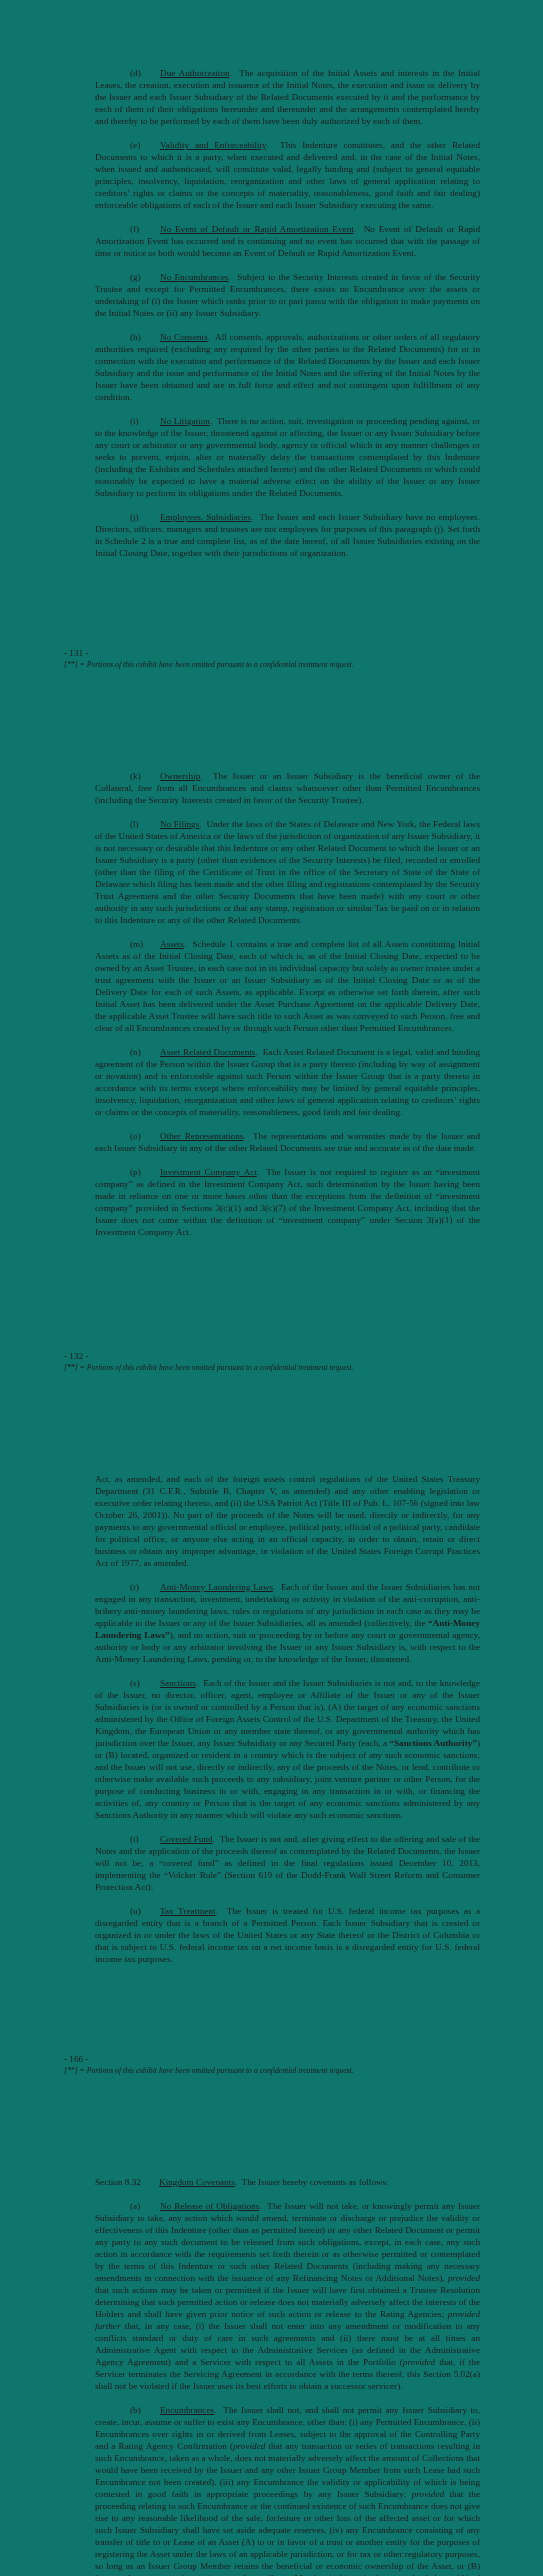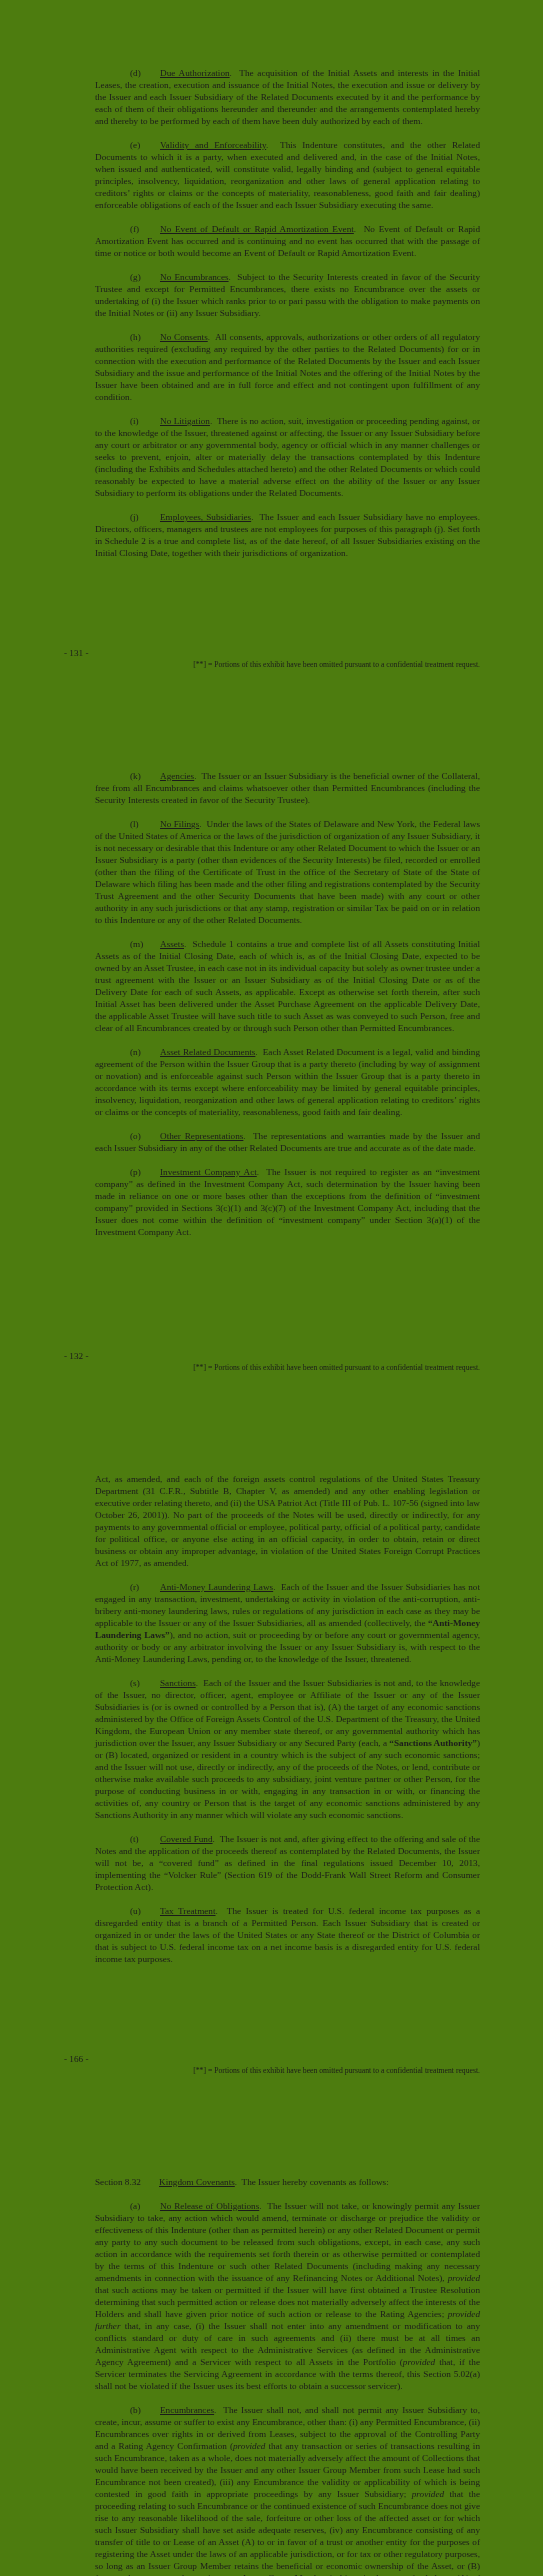--- a/index.html
+++ b/index.html
@@ -10,21 +10,21 @@
   }
   #doc {
     width: 544px;
     background: #ffffff;
     color: #1b1b1b;
   }
   .page {
     position: relative;
     width: 544px;
     height: 703px;
-    background: #4d7c0f;
+    background: #0f766e;
     overflow: hidden;
   }
   .page-body {
     position: absolute;
     left: 95px;
     top: 67px;
     width: 385px;
   }
   p.para {
     margin: 0 0 12px 0;
@@ -53,25 +53,26 @@
     font-family: "Liberation Serif", "DejaVu Serif", serif;
     font-size: 9.2px;
     line-height: 12px;
     color: #1b1b1b;
   }
   .footnote {
     position: absolute;
     left: 64px;
     top: 660px;
     width: 416px;
-    text-align: right;
+    text-align: left;
     font-family: "Liberation Serif", "DejaVu Serif", serif;
     font-size: 7.7px;
     line-height: 9.8px;
     color: #1b1b1b;
+    font-style: italic;
   }
 </style>
 </head>
 <body>
 
 <div id="doc">
     <div class="page">
       <div class="page-body">
         <p class="para indent"><span class="plabel">(d)</span><span class="heading">Due Authorization</span>.&nbsp; <span class="t">The acquisition of the Initial Assets and interests in the Initial Leases, the creation, execution and issuance of the Initial Notes, the execution and issue or delivery by the Issuer and each Issuer Subsidiary of the Related Documents executed by it and the performance by each of them of their obligations hereunder and thereunder and the arrangements contemplated hereby and thereby to be performed by each of them have been duly authorized by each of them.</span></p>
         <p class="para indent"><span class="plabel">(e)</span><span class="heading">Validity and Enforceability</span>.&nbsp; <span class="t">This Indenture constitutes, and the other Related Documents to which it is a party, when executed and delivered and, in the case of the Initial Notes, when issued and authenticated, will constitute valid, legally binding and (subject to general equitable principles, insolvency, liquidation, reorganization and other laws of general application relating to creditors’ rights or claims or the concepts of materiality, reasonableness, good faith and fair dealing) enforceable obligations of each of the Issuer and each Issuer Subsidiary executing the same.</span></p>
@@ -79,21 +80,21 @@
         <p class="para indent"><span class="plabel">(g)</span><span class="heading">No Encumbrances</span>.&nbsp; <span class="t">Subject to the Security Interests created in favor of the Security Trustee and except for Permitted Encumbrances, there exists no Encumbrance over the assets or undertaking of (i) the Issuer which ranks prior to or pari passu with the obligation to make payments on the Initial Notes or (ii) any Issuer Subsidiary.</span></p>
         <p class="para indent"><span class="plabel">(h)</span><span class="heading">No Consents</span>.&nbsp; <span class="t">All consents, approvals, authorizations or other orders of all regulatory authorities required (excluding any required by the other parties to the Related Documents) for or in connection with the execution and performance of the Related Documents by the Issuer and each Issuer Subsidiary and the issue and performance of the Initial Notes and the offering of the Initial Notes by the Issuer have been obtained and are in full force and effect and not contingent upon fulfillment of any condition.</span></p>
         <p class="para indent"><span class="plabel">(i)</span><span class="heading">No Litigation</span>.&nbsp; <span class="t">There is no action, suit, investigation or proceeding pending against, or to the knowledge of the Issuer, threatened against or affecting, the Issuer or any Issuer Subsidiary before any court or arbitrator or any governmental body, agency or official which in any manner challenges or seeks to prevent, enjoin, alter or materially delay the transactions contemplated by this Indenture (including the Exhibits and Schedules attached hereto) and the other Related Documents or which could reasonably be expected to have a material adverse effect on the ability of the Issuer or any Issuer Subsidiary to perform its obligations under the Related Documents.</span></p>
         <p class="para indent"><span class="plabel">(j)</span><span class="heading">Employees, Subsidiaries</span>.&nbsp; <span class="t">The Issuer and each Issuer Subsidiary have no employees.  Directors, officers, managers and trustees are not employees for purposes of this paragraph (j).  Set forth in Schedule 2 is a true and complete list, as of the date hereof, of all Issuer Subsidiaries existing on the Initial Closing Date, together with their jurisdictions of organization.</span></p>
       </div>
       <div class="pageno">- 131 -</div>
       <div class="footnote">[**] = Portions of this exhibit have been omitted pursuant to a confidential treatment request.</div>
     </div>
     <div class="page">
       <div class="page-body">
-        <p class="para indent"><span class="plabel">(k)</span><span class="heading">Agencies</span>.&nbsp; <span class="t">The Issuer or an Issuer Subsidiary is the beneficial owner of the Collateral, free from all Encumbrances and claims whatsoever other than Permitted Encumbrances (including the Security Interests created in favor of the Security Trustee).</span></p>
+        <p class="para indent"><span class="plabel">(k)</span><span class="heading">Ownership</span>.&nbsp; <span class="t">The Issuer or an Issuer Subsidiary is the beneficial owner of the Collateral, free from all Encumbrances and claims whatsoever other than Permitted Encumbrances (including the Security Interests created in favor of the Security Trustee).</span></p>
         <p class="para indent"><span class="plabel">(l)</span><span class="heading">No Filings</span>.&nbsp; <span class="t">Under the laws of the States of Delaware and New York, the Federal laws of the United States of America or the laws of the jurisdiction of organization of any Issuer Subsidiary, it is not necessary or desirable that this Indenture or any other Related Document to which the Issuer or an Issuer Subsidiary is a party (other than evidences of the Security Interests) be filed, recorded or enrolled (other than the filing of the Certificate of Trust in the office of the Secretary of State of the State of Delaware which filing has been made and the other filing and registrations contemplated by the Security Trust Agreement and the other Security Documents that have been made) with any court or other authority in any such jurisdictions or that any stamp, registration or similar Tax be paid on or in relation to this Indenture or any of the other Related Documents.</span></p>
         <p class="para indent"><span class="plabel">(m)</span><span class="heading">Assets</span>.&nbsp; <span class="t">Schedule 1 contains a true and complete list of all Assets constituting Initial Assets as of the Initial Closing Date, each of which is, as of the Initial Closing Date, expected to be owned by an Asset Trustee, in each case not in its individual capacity but solely as owner trustee under a trust agreement with the Issuer or an Issuer Subsidiary as of the Initial Closing Date or as of the Delivery Date for each of such Assets, as applicable.  Except as otherwise set forth therein, after such Initial Asset has been delivered under the Asset Purchase Agreement on the applicable Delivery Date, the applicable Asset Trustee will have such title to such Asset as was conveyed to such Person, free and clear of all Encumbrances created by or through such Person other than Permitted Encumbrances.</span></p>
         <p class="para indent"><span class="plabel">(n)</span><span class="heading">Asset Related Documents</span>.&nbsp; <span class="t">Each Asset Related Document is a legal, valid and binding agreement of the Person within the Issuer Group that is a party thereto (including by way of assignment or novation) and is enforceable against such Person within the Issuer Group that is a party thereto in accordance with its terms except where enforceability may be limited by general equitable principles, insolvency, liquidation, reorganization and other laws of general application relating to creditors’ rights or claims or the concepts of materiality, reasonableness, good faith and fair dealing.</span></p>
         <p class="para indent"><span class="plabel">(o)</span><span class="heading">Other Representations</span>.&nbsp; <span class="t">The representations and warranties made by the Issuer and each Issuer Subsidiary in any of the other Related Documents are true and accurate as of the date made.</span></p>
         <p class="para indent"><span class="plabel">(p)</span><span class="heading">Investment Company Act</span>.&nbsp; <span class="t">The Issuer is not required to register as an “investment company” as defined in the Investment Company Act, such determination by the Issuer having been made in reliance on one or more bases other than the exceptions from the definition of “investment company” provided in Sections 3(c)(1) and 3(c)(7) of the Investment Company Act, including that the Issuer does not come within the definition of “investment company” under Section 3(a)(1) of the Investment Company Act.</span></p>
       </div>
       <div class="pageno">- 132 -</div>
       <div class="footnote">[**] = Portions of this exhibit have been omitted pursuant to a confidential treatment request.</div>
     </div>
     <div class="page">

